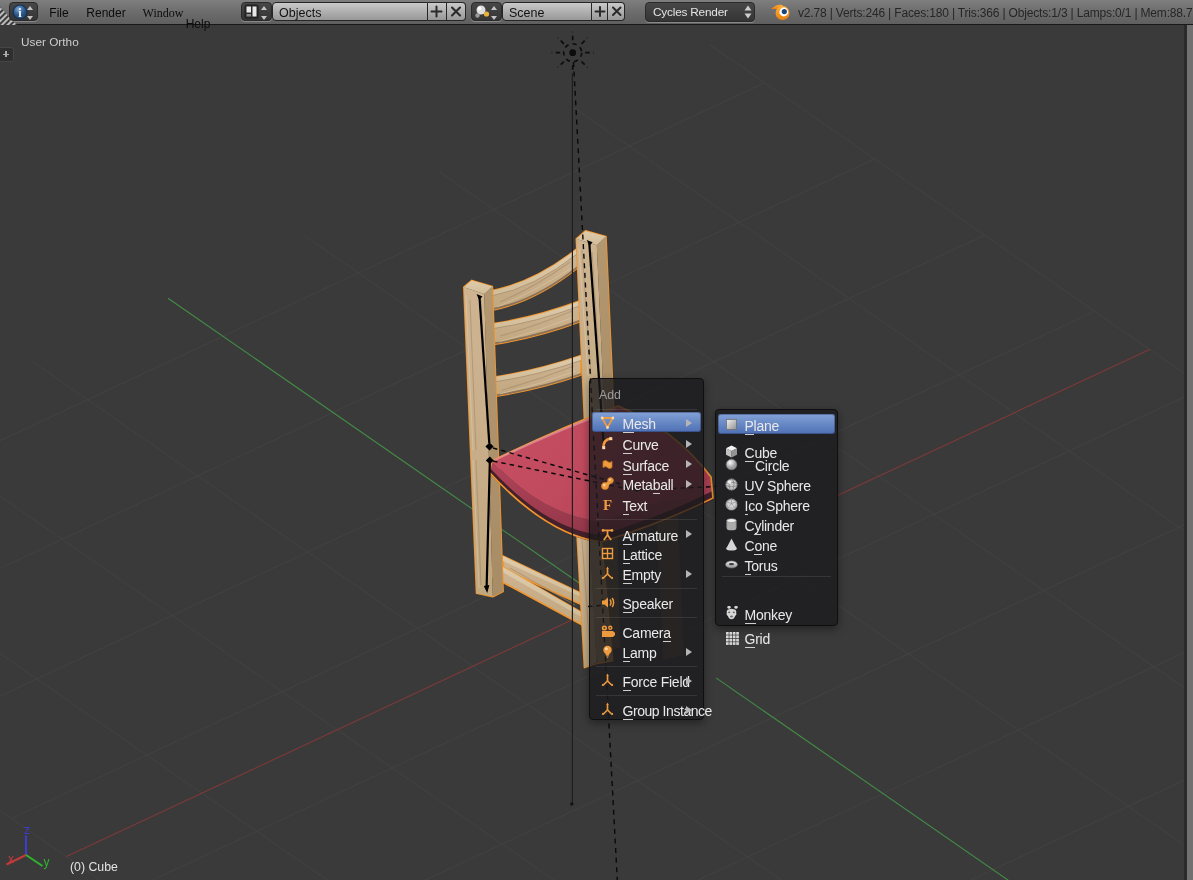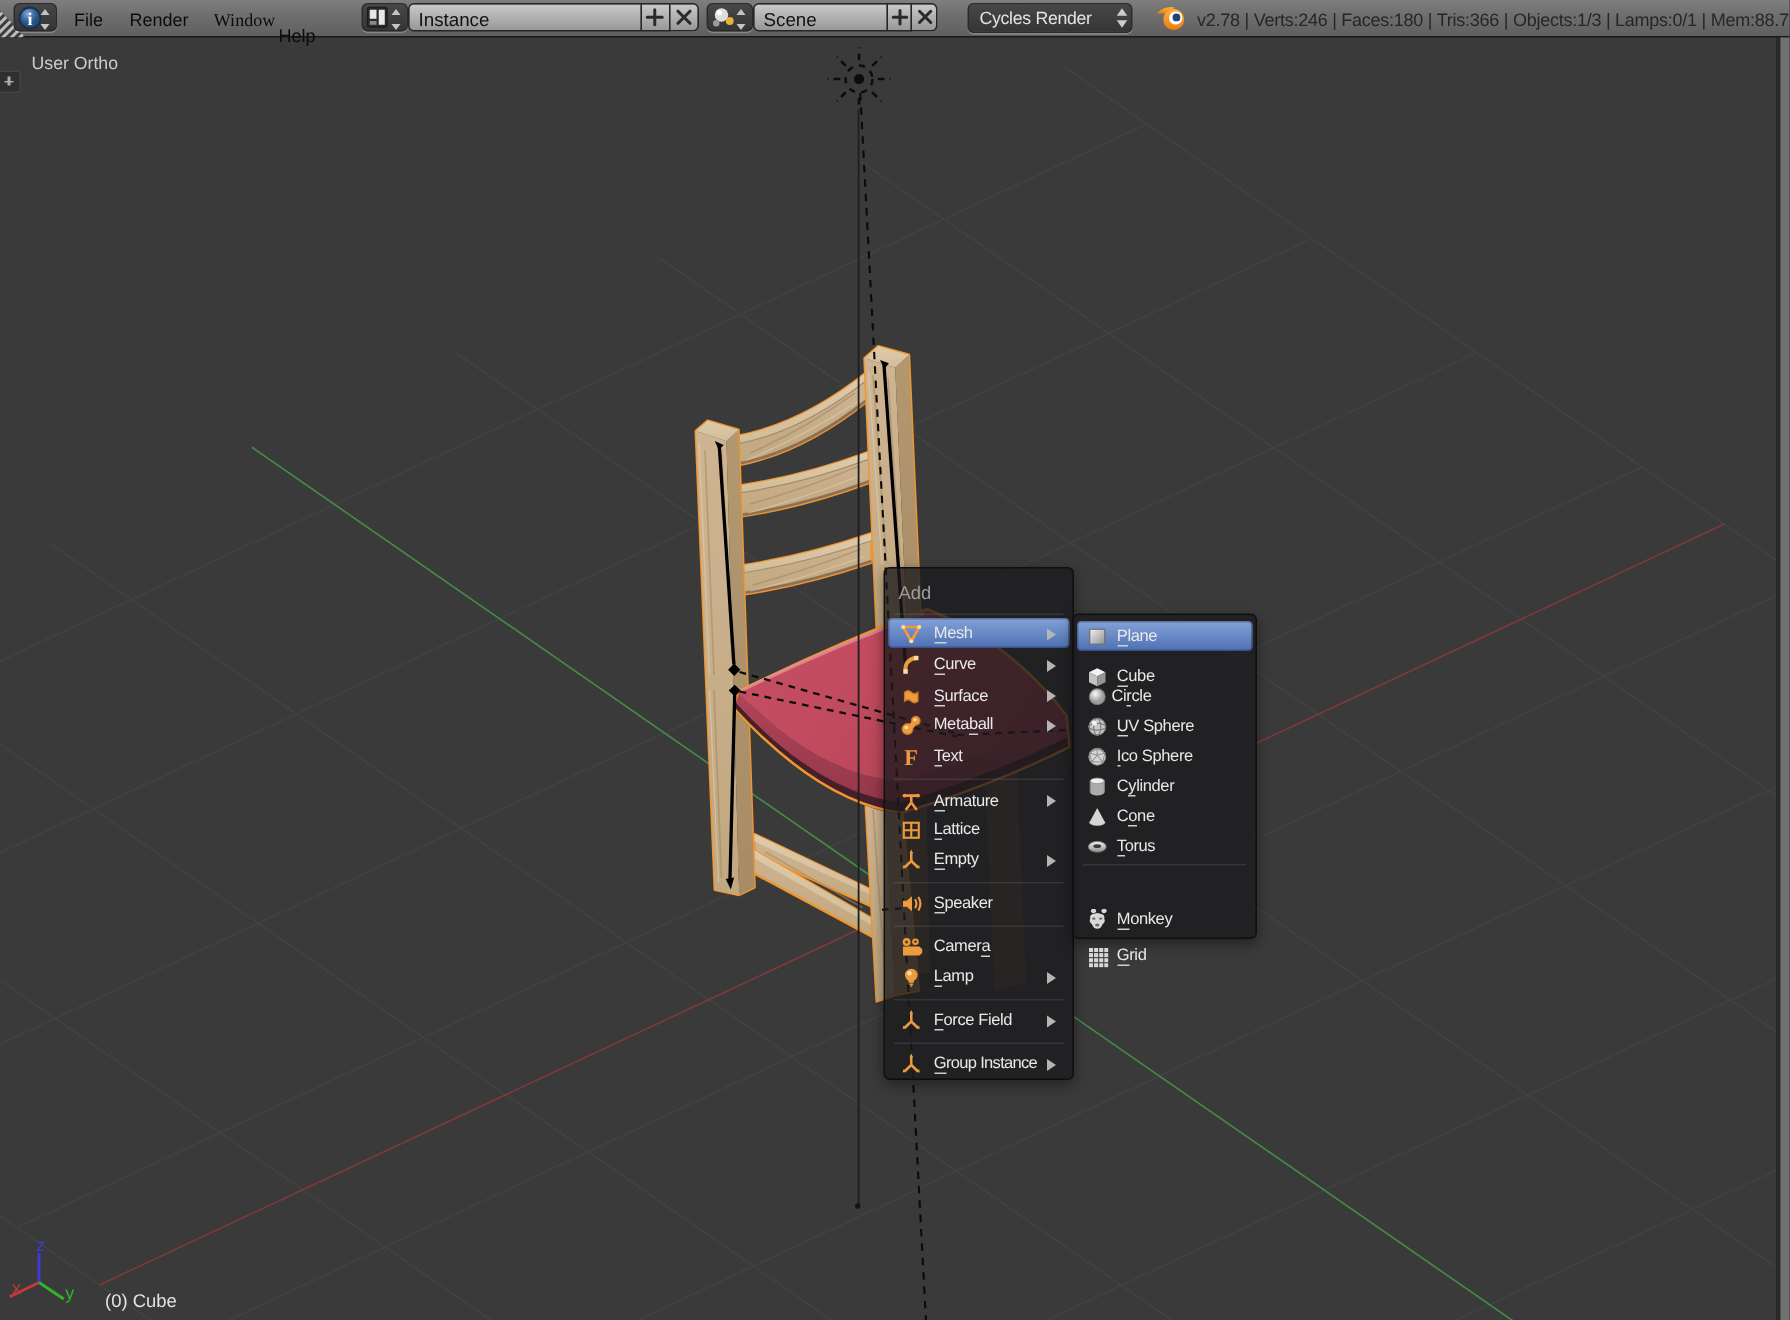--- a/index.html
+++ b/index.html
@@ -11,21 +11,21 @@
 .lfield{position:absolute;top:2px;height:19px;background:linear-gradient(#c9c9c9,#989898);
 border:1px solid #262626;box-sizing:border-box;color:#111;font-size:12.5px;}
 .spin{position:absolute;width:8px;height:15px;top:2px;}
 .spin:before{content:"";position:absolute;left:0;top:1px;border:3.5px solid transparent;border-bottom:4.5px solid #c4c4c4;}
 .spin:after{content:"";position:absolute;left:0;bottom:-6px;border:3.5px solid transparent;border-top:4.5px solid #c4c4c4;}
 #vp{position:absolute;left:0;top:0;width:1193px;height:880px;}
 .vtext{position:absolute;color:#cfcfcf;font-size:12px;}
 #menu,#submenu{position:absolute;background:rgba(27,26,28,0.78);border:1px solid #0f0f0f;
 border-radius:4px;box-sizing:border-box;z-index:10;box-shadow:0 3px 9px rgba(0,0,0,.4);}
 .mi{position:absolute;left:2px;right:2px;height:20px;}
-.mi .txt{position:absolute;left:30.5px;top:4px;font-size:11px;letter-spacing:-0.25px;color:#e9e9e9;white-space:nowrap;}
+.mi .txt{position:absolute;left:30.5px;top:4px;font-size:14px;letter-spacing:-0.25px;color:#e9e9e9;white-space:nowrap;}
 .mi .ic{position:absolute;left:8px;top:3px;width:15px;height:15px;}
 .mi .arr{position:absolute;right:5px;top:6.5px;width:0;height:0;border:4px solid transparent;border-left:6px solid #b5b5b5;}
 .sel{background:linear-gradient(#83a2d7,#4e70b4);border-radius:3px;box-shadow:inset 0 0 0 1px rgba(20,30,60,.35);}
 .sep{position:absolute;left:6px;right:6px;height:1px;background:rgba(158,158,158,.17);}
 u{text-decoration:none;border-bottom:1px solid #cfcfcf;padding-bottom:0px;}
 .smi .txt{left:26.5px;} .smi .ic{left:6px;}
 </style></head><body>
 <div id="stage">
 <svg id="vp" width="1193" height="880" viewBox="0 0 1193 880">
 <defs>
@@ -197,21 +197,21 @@
 
  <div class="dbtn" style="left:241px;width:31px;"></div>
  <svg width="18" height="25" style="position:absolute;left:243px;top:0">
    <rect x="2" y="5" width="13" height="13" rx="1.5" fill="#2c2c2c" stroke="#1c1c1c"></rect>
    <rect x="3.5" y="6.5" width="4.5" height="6" fill="#e8e8e8"></rect>
    <rect x="9.5" y="6.5" width="4" height="10" fill="#e8e8e8"></rect>
    <rect x="3.5" y="14" width="4.5" height="2.5" fill="#8a8a8a"></rect>
  </svg>
  <div class="spin" style="left:261px;"></div>
  <div class="lfield" style="left:272px;width:156px;border-radius:4px 0 0 4px;">
-        <span style="position:absolute;left:6px;top:2.5px;">Instance</span>
+        <span style="position:absolute;left:6px;top:2.5px;">Objects</span>
       </div>
  <div class="lfield" style="left:428px;width:19px;border-left:none;"></div>
  <div class="lfield" style="left:447px;width:19px;border-left:none;border-radius:0 4px 4px 0;"></div>
  <svg width="42" height="25" style="position:absolute;left:426px;top:0">
    <path d="M10.5,6.5 v10 M5.5,11.5 h10" stroke="#2a2a2a" stroke-width="2" stroke-linecap="round"></path>
    <path d="M26,7.5 l8,8 M34,7.5 l-8,8" stroke="#2a2a2a" stroke-width="2.1" stroke-linecap="round"></path>
  </svg>
 
  <div class="dbtn" style="left:471px;width:31px;"></div>
  <svg width="20" height="25" style="position:absolute;left:472px;top:0">
@@ -244,21 +244,21 @@
             <stop offset="100%" stop-color="#e87d0d"></stop>
           </linearGradient>
         </defs>
    <path d="M2,9 Q8,3.5 14,5 L11,9 Z" fill="url(#bl)"></path>
    <circle cx="13.5" cy="13" r="7" fill="url(#bl)"></circle>
    <circle cx="14.8" cy="12" r="4.4" fill="#fff"></circle>
    <circle cx="15.3" cy="11.6" r="2.6" fill="#1b4576"></circle>
  </svg>
  <div style="position:absolute;left:798px;top:5.5px;font-size:12px;color:#262626;white-space:nowrap;letter-spacing:-0.17px;">v2.78 | Verts:246 | Faces:180 | Tris:366 | Objects:1/3 | Lamps:0/1 | Mem:88.77M</div>
 </div>
-<div id="menu" style="left:589px;top:378px;width:127px;height:342px;">
+<div id="menu" style="left:589px;top:378px;width:115px;height:342px;">
 <div style="position:absolute;left:9px;top:9px;font-size:12.3px;color:#9c9c9c;">Add</div>
 <div class="sep" style="top:30.3px;"></div>
 <div class="sep" style="top:139.7px;"></div>
 <div class="sep" style="top:208.7px;"></div>
 <div class="sep" style="top:237.6px;"></div>
 <div class="sep" style="top:286.8px;"></div>
 <div class="sep" style="top:315.7px;"></div>
 <div class="mi sel" style="top:33.3px;">
         <svg class="ic" viewBox="0 0 15 15">
           <path d="M2.2,3 L12.8,3 L7.5,12.5 Z" fill="none" stroke="#ee9a3e" stroke-width="1.8" stroke-linejoin="round"></path>
@@ -421,21 +421,21 @@
 <div class="mi smi" style="top:44.8px;">
         <svg class="ic" viewBox="0 0 15 15">
           <defs>
             <radialGradient id="gci" cx="38%" cy="32%">
               <stop offset="0" stop-color="#fafafa"></stop>
               <stop offset="1" stop-color="#9c9c9c"></stop>
             </radialGradient>
           </defs>
           <circle cx="7.5" cy="7.5" r="5.3" fill="url(#gci)" stroke="#777" stroke-width="0.7"></circle>
         </svg>
-        <div class="txt" style="left:23px;">Ci<u>r</u>cle</div>
+        <div class="txt" style="left:37px;">Ci<u>r</u>cle</div>
       </div>
 <div class="mi smi" style="top:64.7px;">
         <svg class="ic" viewBox="0 0 15 15">
           <circle cx="7.5" cy="7.5" r="5.6" fill="#c9c9c9" stroke="#808080" stroke-width="0.7"></circle>
           <ellipse cx="7.5" cy="7.5" rx="2.4" ry="5.6" fill="none" stroke="#7d7d7d" stroke-width="0.8"></ellipse>
           <ellipse cx="7.5" cy="7.5" rx="5.6" ry="2.2" fill="none" stroke="#7d7d7d" stroke-width="0.8"></ellipse>
           <circle cx="5.6" cy="5" r="1.7" fill="#f0f0f0"></circle>
         </svg>
         <div class="txt" style="left:26.5px;"><u>U</u>V Sphere</div>
       </div>

